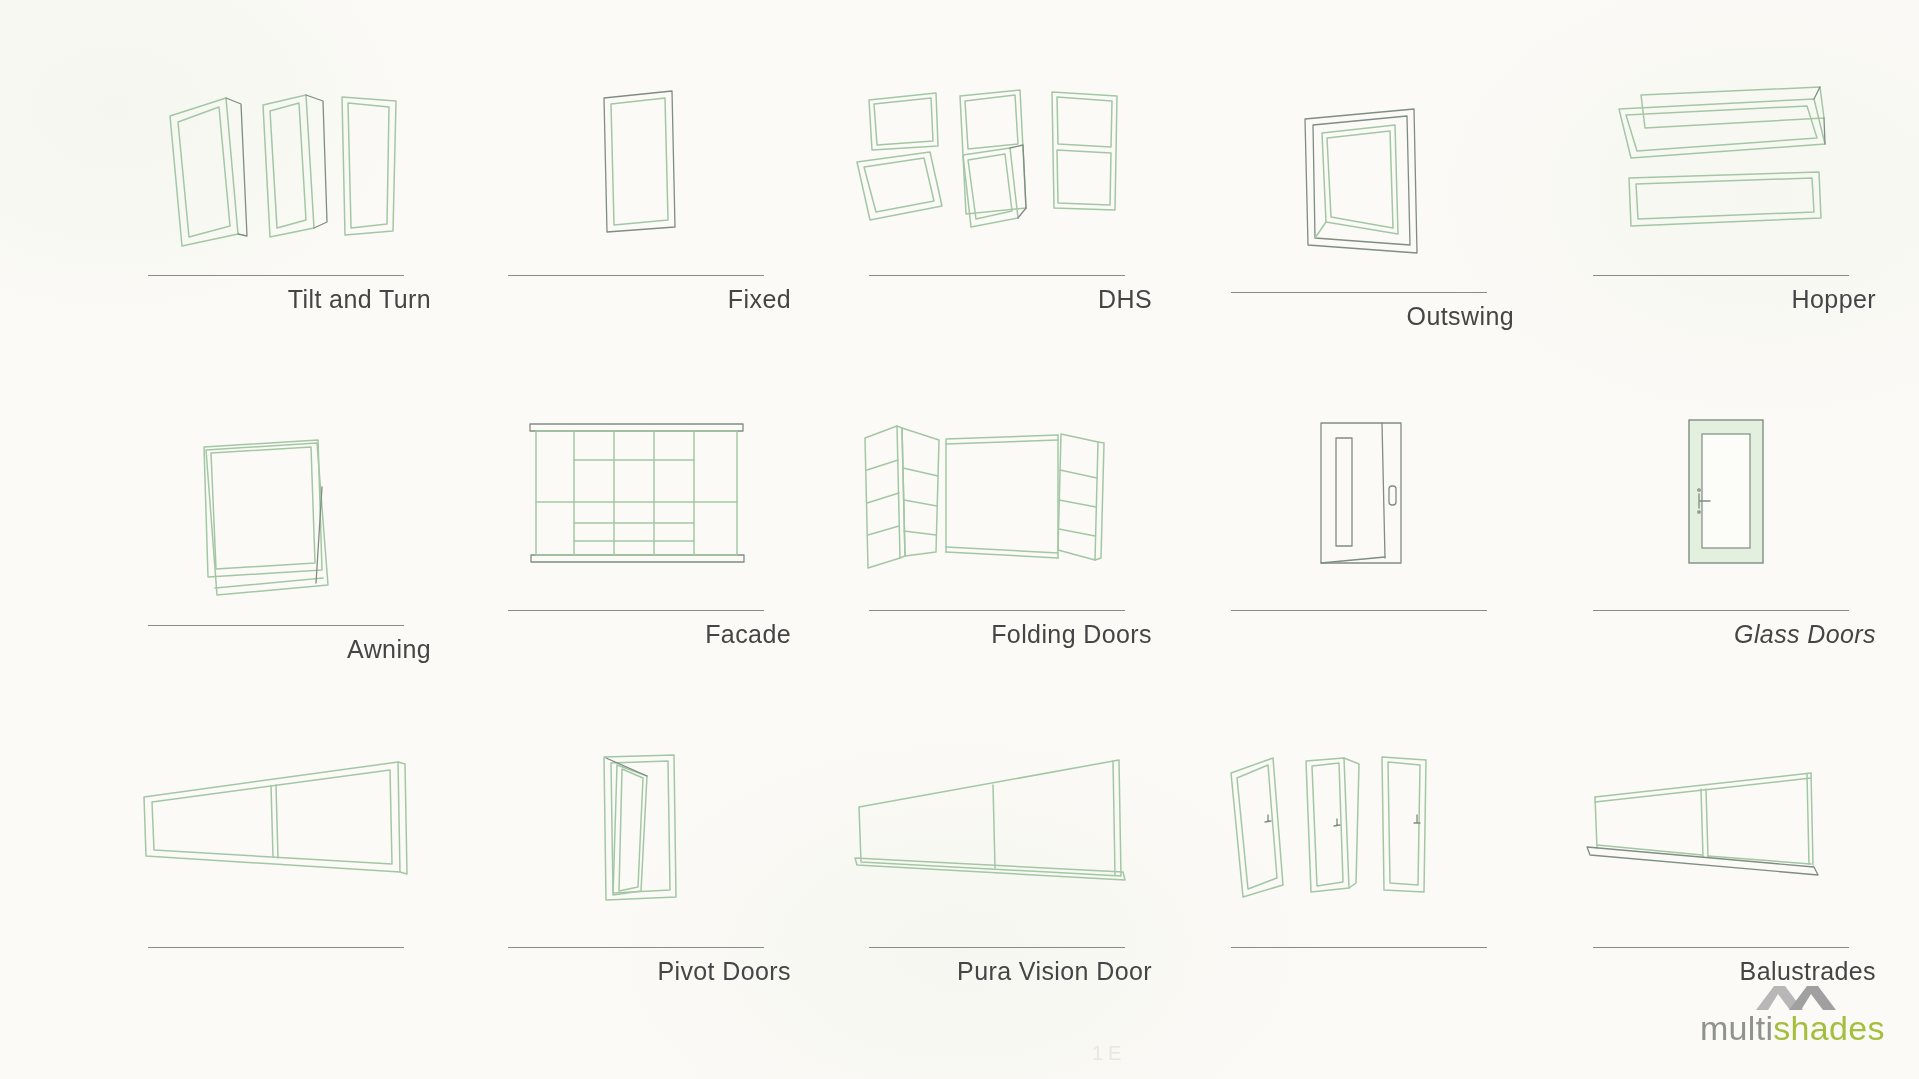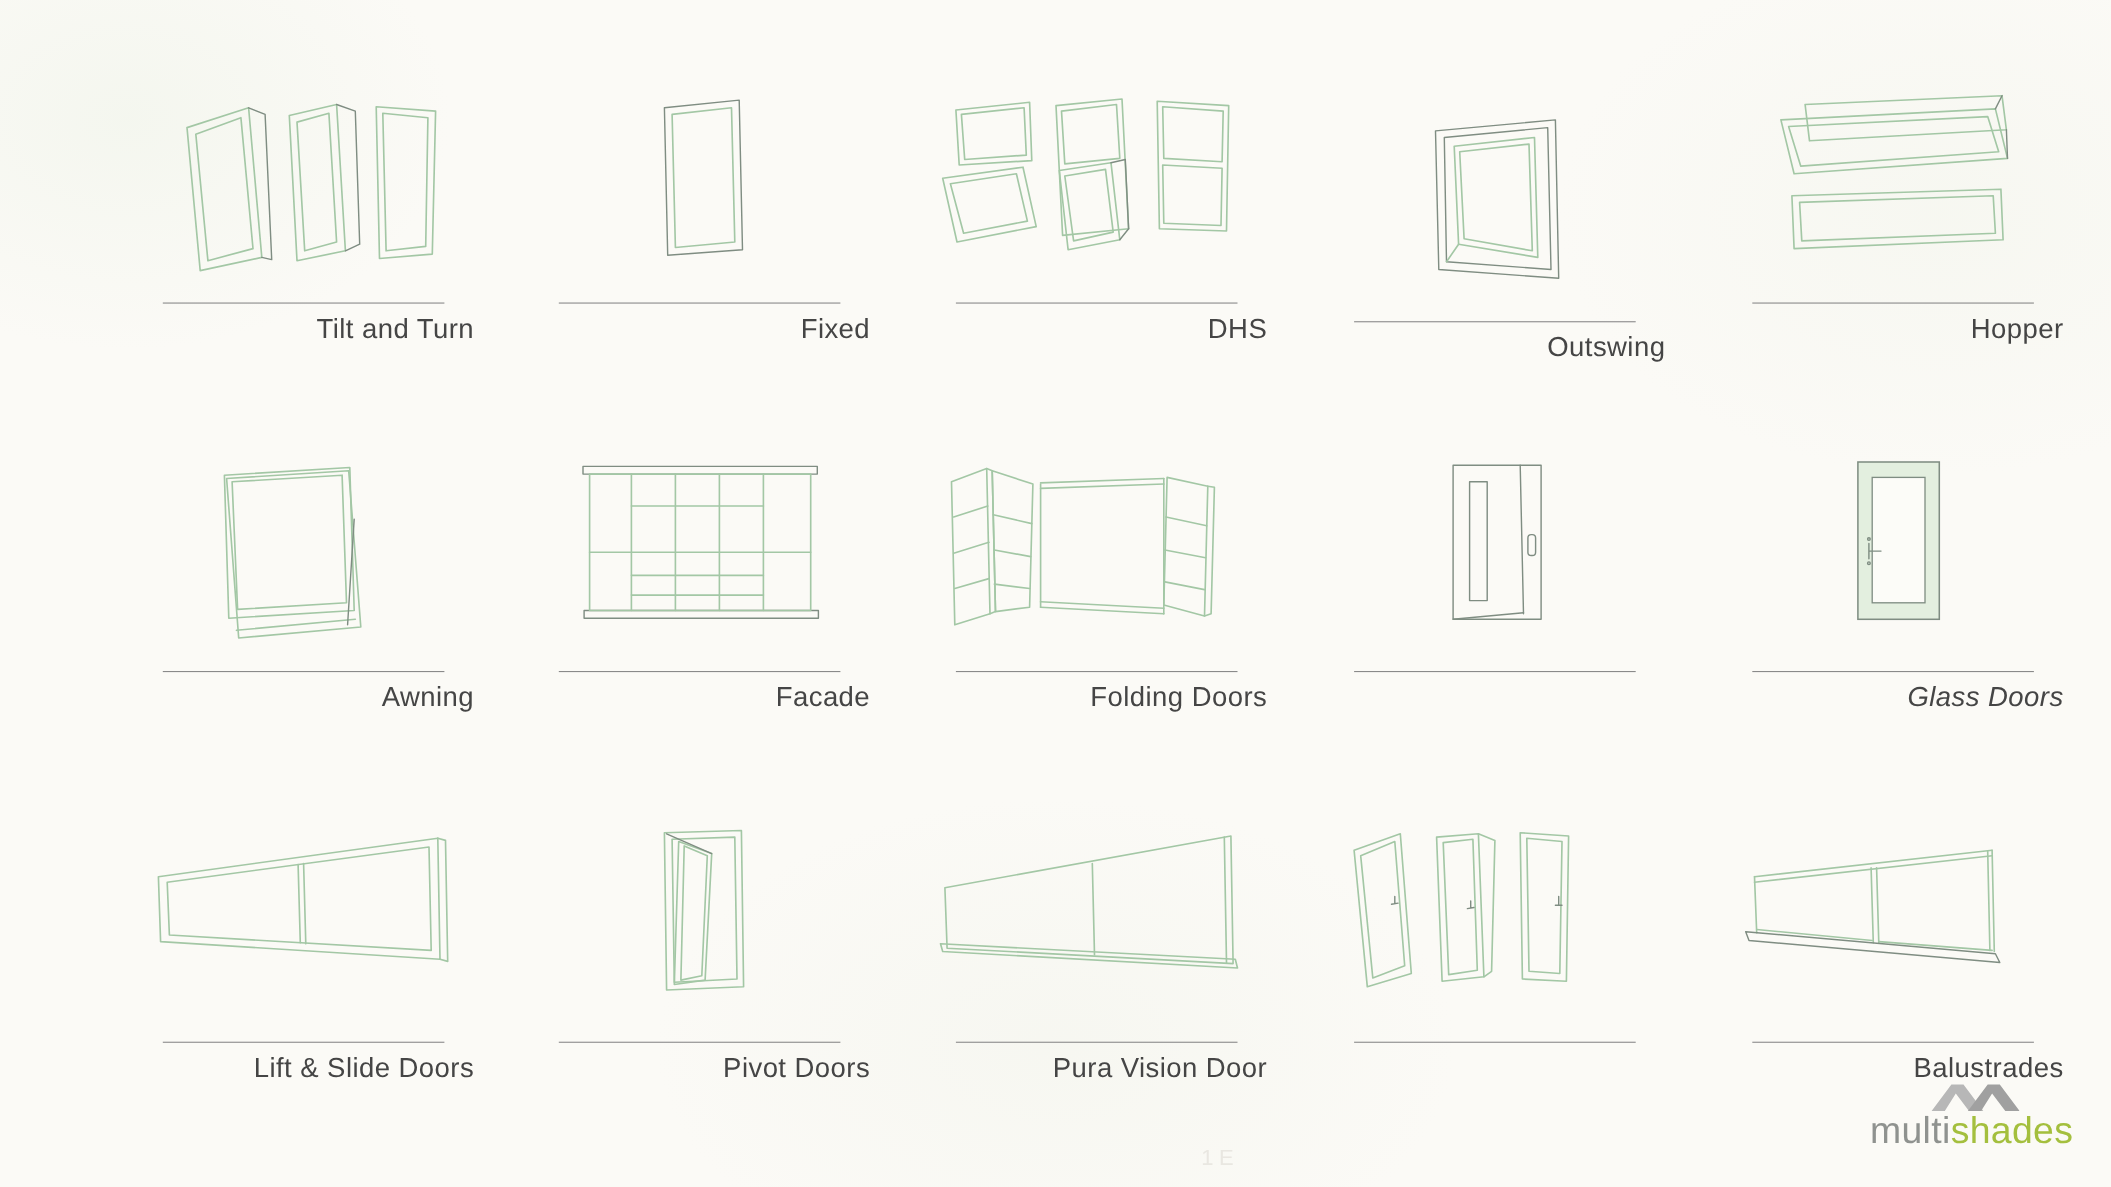--- a/index.html
+++ b/index.html
@@ -132,21 +132,21 @@
       </g>
       <g class="sd">
           <path d="M243,21 L249,9 M254,66 L253,40"></path>
         </g>
     </svg>
   </div>
   <div class="rule"></div>
   <div class="label">Hopper</div>
 </div>
 
-<div class="cell" style="left:121px;top:405px;">
+<div class="cell" style="left:121px;top:420px;">
   <div class="illus">
     <svg width="300" height="190" viewBox="0 0 300 190">
       <g class="sg">
         <path d="M78,24 L192,17 L196,147 L82,154 Z"></path>
           <path d="M85,30 L185,24 L189,140 L90,146 Z"></path>
         <path d="M80,27 L191,20 L202,162 L91,172 Z"></path>
           <path d="M89,165 L197,155"></path>
       </g>
       <g class="sd">
           <path d="M196,64 L190,160"></path>
@@ -233,21 +233,20 @@
     <svg width="300" height="190" viewBox="0 0 300 190">
       <g class="sg">
         <path d="M18,52 L272,17 L274,127 L20,111 Z"></path>
         <path d="M26,57 L264,25 L266,119 L28,105 Z"></path>
         <path d="M145,41 L147,112 M150,40 L152,113"></path>
         <path d="M272,17 L279,19 L281,129 L274,127"></path>
       </g>
     </svg>
   </div>
   <div class="rule"></div>
-  <div class="label">Lift &amp; Slide Doors</div>
 </div>
 
 <div class="cell" style="left:481px;top:742px;">
   <div class="illus">
     <svg width="300" height="190" viewBox="0 0 300 190">
       <g class="sg">
         <path d="M118,12 L188,10 L190,152 L120,155 Z"></path>
         <path d="M125,18 L182,16 L184,145 L127,148 Z"></path>
         <path d="M131,20 L161,31 L155,146 L127,150 Z"></path>
         <path d="M136,24 L157,33 L152,142 L133,146 Z"></path>

